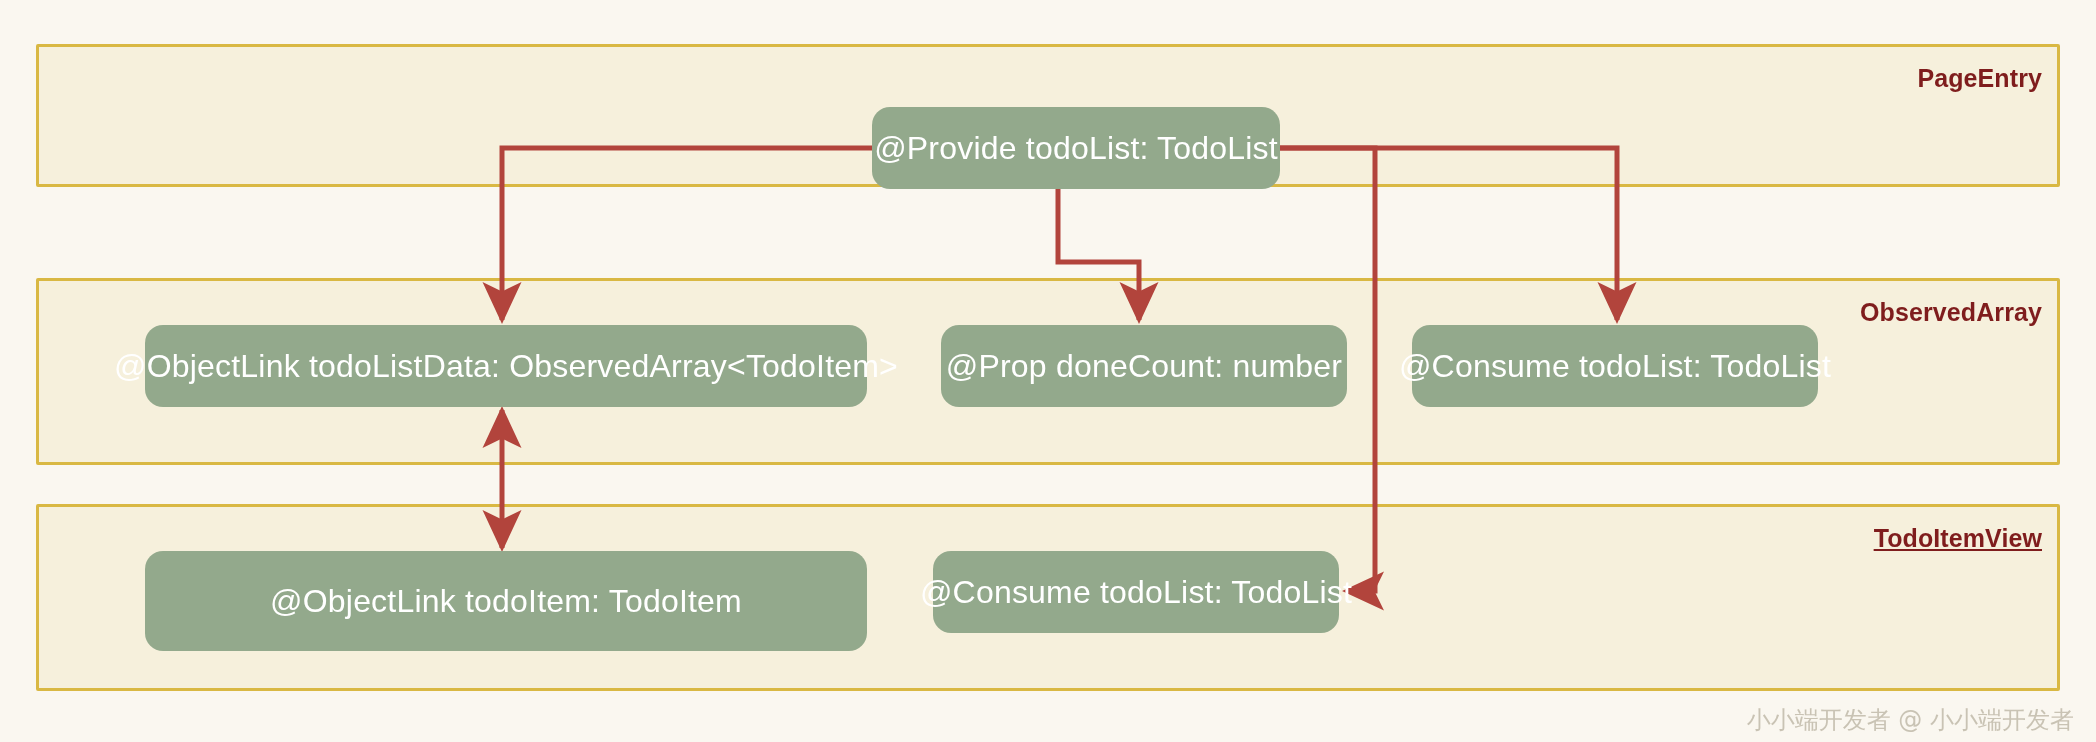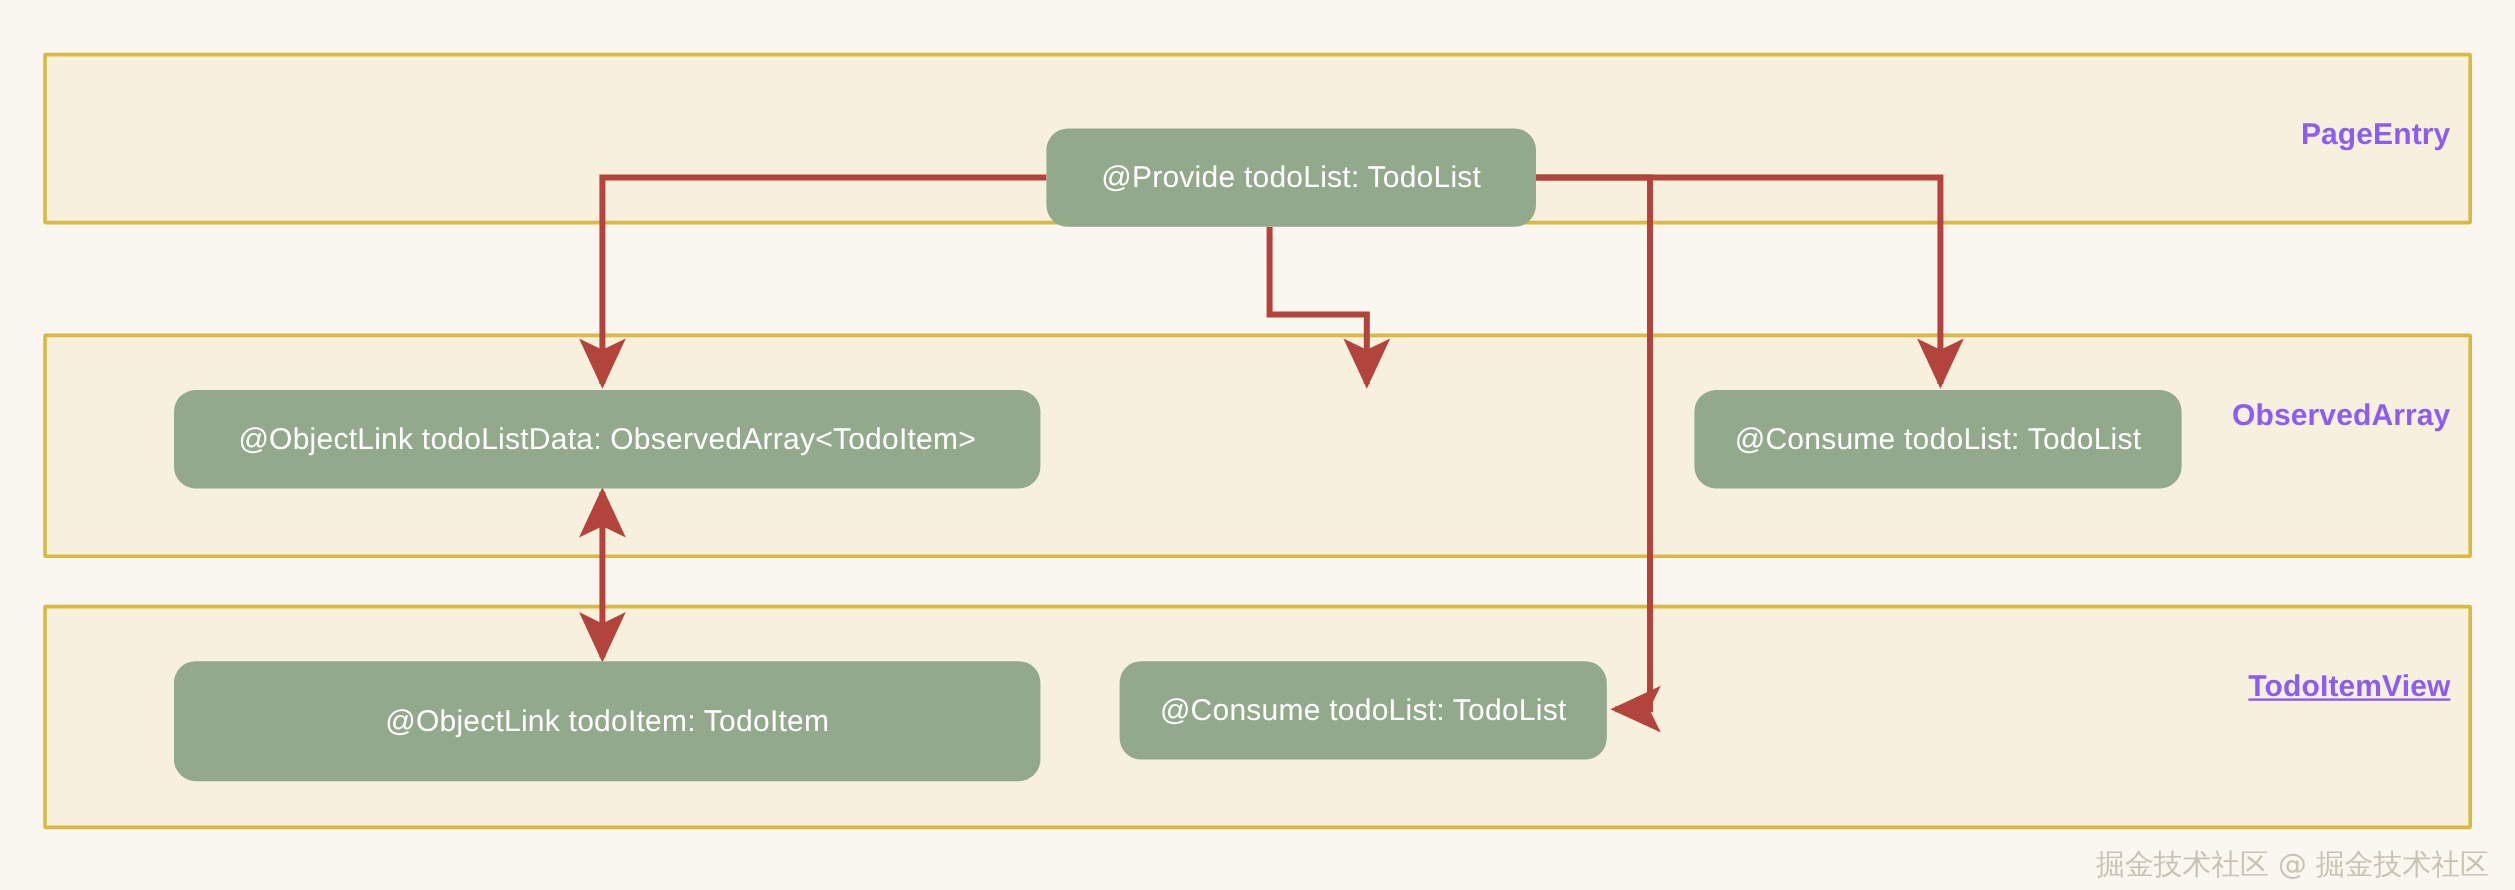--- a/index.html
+++ b/index.html
@@ -32,33 +32,32 @@
     background: #f6f0dc;
     border: 3px solid #d9b843;
     border-radius: 2px;
     z-index: 1;
   }
   .group-label {
     position: absolute;
     right: 24px;
     font-size: 25px;
     font-weight: bold;
-    color: #8b5cf6;
+    color: #7f1d1d;
     letter-spacing: 0.1px;
     white-space: nowrap;
     z-index: 3;
-    margin-top: 34px;
   }
   .node {
     position: absolute;
     box-sizing: border-box;
     background: #93a98c;
     border-radius: 18px;
     color: #ffffff;
-    font-size: 25px;
+    font-size: 32px;
     display: flex;
     align-items: center;
     justify-content: center;
     text-align: center;
     white-space: nowrap;
     z-index: 6;
     letter-spacing: 0.2px;
   }
   .watermark {
     position: absolute;
@@ -97,19 +96,20 @@
       <path id="ed-0" marker-end="url(#arrow-end)" d="M 872 148 L 502 148 L 502 320"></path>
       <path id="ed-1" marker-end="url(#arrow-end)" d="M 1058 189 L 1058 262 L 1139 262 L 1139 320"></path>
       <path id="ed-2" marker-end="url(#arrow-end)" d="M 1280 148 L 1617 148 L 1617 320"></path>
       <path id="ed-3" marker-end="url(#arrow-end)" d="M 1280 148 L 1375 148 L 1375 591 L 1346 591"></path>
       <path id="ed-4" marker-end="url(#arrow-end)" marker-start="url(#arrow-start)" d="M 502 410 L 502 548"></path>
     </g>
   </svg>
 
   <div class="node" id="nd-0" style="left: 872px; top: 107px; width: 408px; height: 82px;">@Provide todoList: TodoList</div>
   <div class="node" id="nd-1" style="left: 145px; top: 325px; width: 722px; height: 82px;">@ObjectLink todoListData: ObservedArray&lt;TodoItem&gt;</div>
+  <div class="node" id="nd-2" style="left: 941px; top: 325px; width: 406px; height: 82px;">@Prop doneCount: number</div>
   <div class="node" id="nd-3" style="left: 1412px; top: 325px; width: 406px; height: 82px;">@Consume todoList: TodoList</div>
   <div class="node" id="nd-4" style="left: 145px; top: 551px; width: 722px; height: 100px;">@ObjectLink todoItem: TodoItem</div>
   <div class="node" id="nd-5" style="left: 933px; top: 551px; width: 406px; height: 82px;">@Consume todoList: TodoList</div>
 
-  <div class="watermark">掘金技术社区 @ 掘金技术社区</div>
+  <div class="watermark">小小端开发者 @ 小小端开发者</div>
 
 </div>
 
 </body></html>

